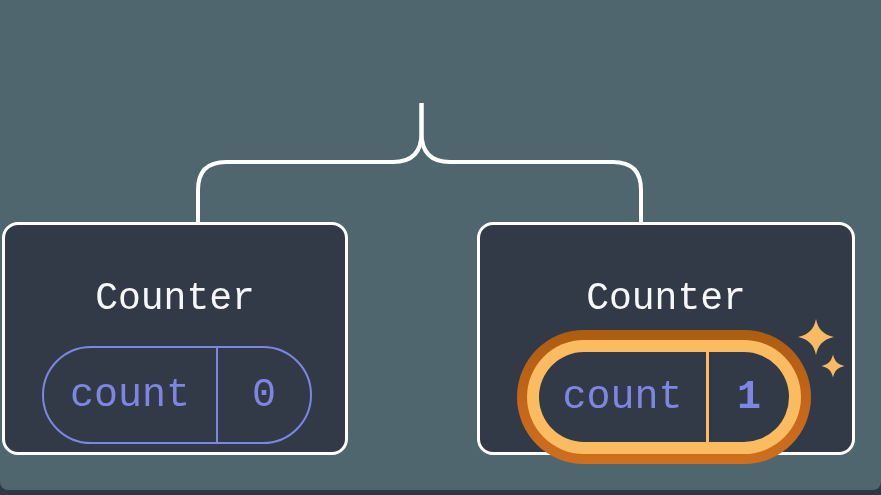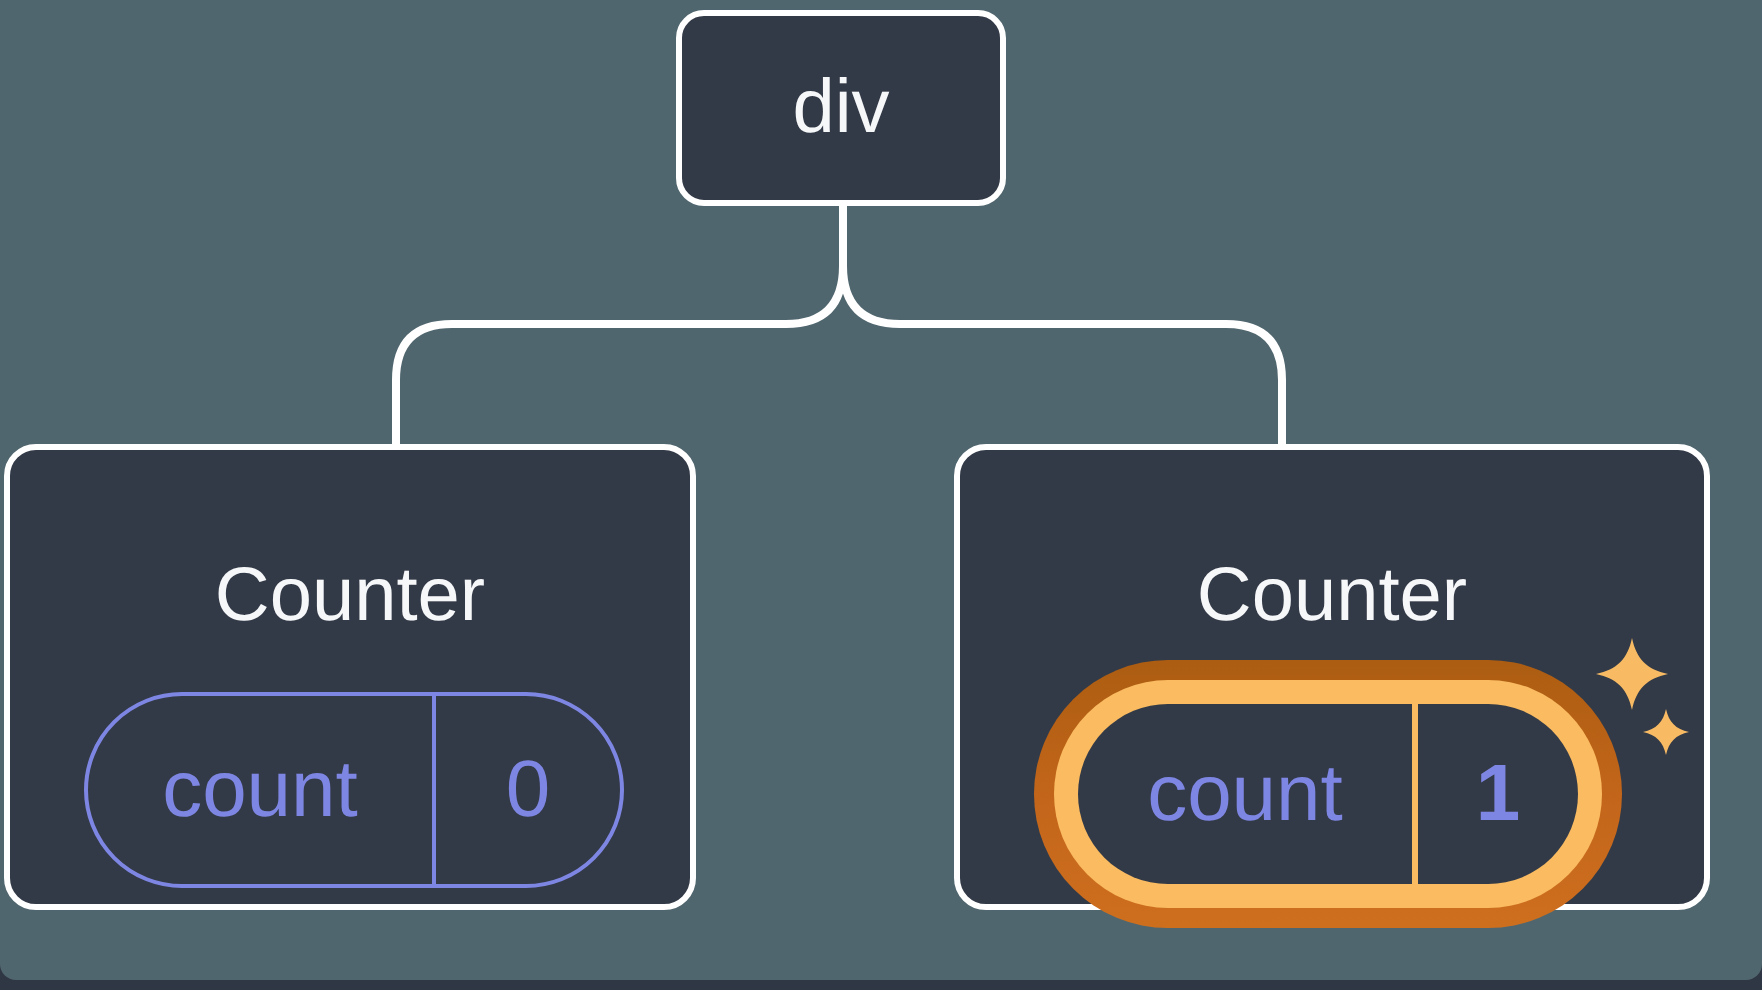--- a/index.html
+++ b/index.html
@@ -29,20 +29,21 @@
     border-radius: 14px;
     display: flex; align-items: center; justify-content: center;
     color: var(--title-text, #F6F7F9); font-size: 38px;
   }
 
   .counter {
     position: absolute; top: 222px; height: 233px; box-sizing: border-box;
     background: var(--node-fill, #333A47);
     border: 3.5px solid var(--node-border, #FFFFFF);
     border-radius: 16px;
+    font-family: Liberation Mono, monospace;
   }
   .counter.left  { left: 2px;   width: 346px; }
   .counter.right { left: 477px; width: 378px; }
 
   .counter-title {
     position: absolute; left: 0; top: 53px; width: 100%;
     text-align: center; color: var(--title-text, #F6F7F9);
     font-size: 38px; font-weight: 400; line-height: 1.1;
   }
 
@@ -95,23 +96,20 @@
 <body>
 
 <div class="page">
   <div class="stage">
 
     <svg class="connectors" width="881" height="495" viewBox="0 0 881 495">
       <path d="M421.5 103 L421.5 133 Q421.5 162 393 162 L226 162 Q198 162 198 190 L198 223" fill="none" stroke="var(--connector, #FFFFFF)" stroke-width="4"></path>
       <path d="M421.5 103 L421.5 133 Q421.5 162 450 162 L613 162 Q641 162 641 190 L641 223" fill="none" stroke="var(--connector, #FFFFFF)" stroke-width="4"></path>
     </svg>
 
-    <div class="node-root">
-      <span>div</span>
-    </div>
 
     <div class="counter left">
       <div class="counter-title">Counter</div>
       <div class="pill">
         <div class="pill-key">count</div>
         <div class="pill-value">0</div>
       </div>
     </div>
 
     <div class="counter right">

